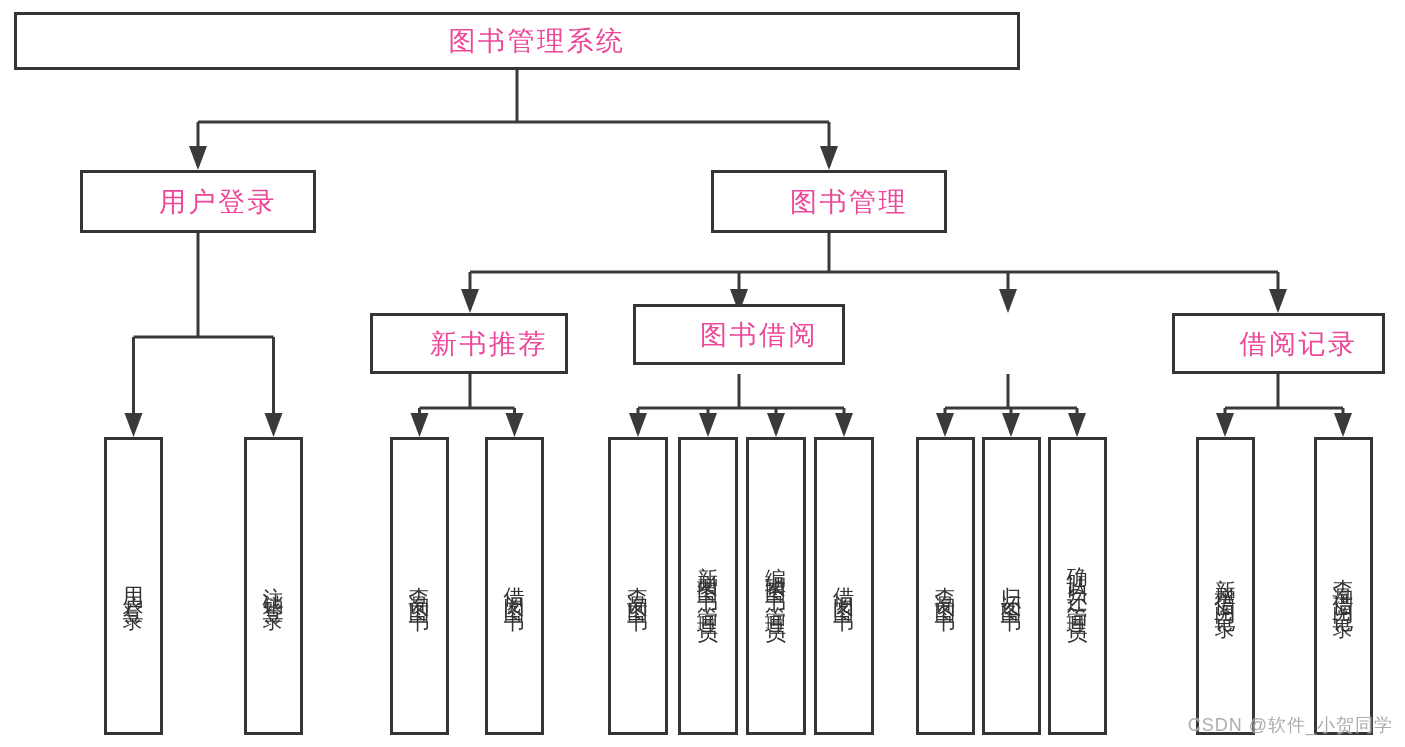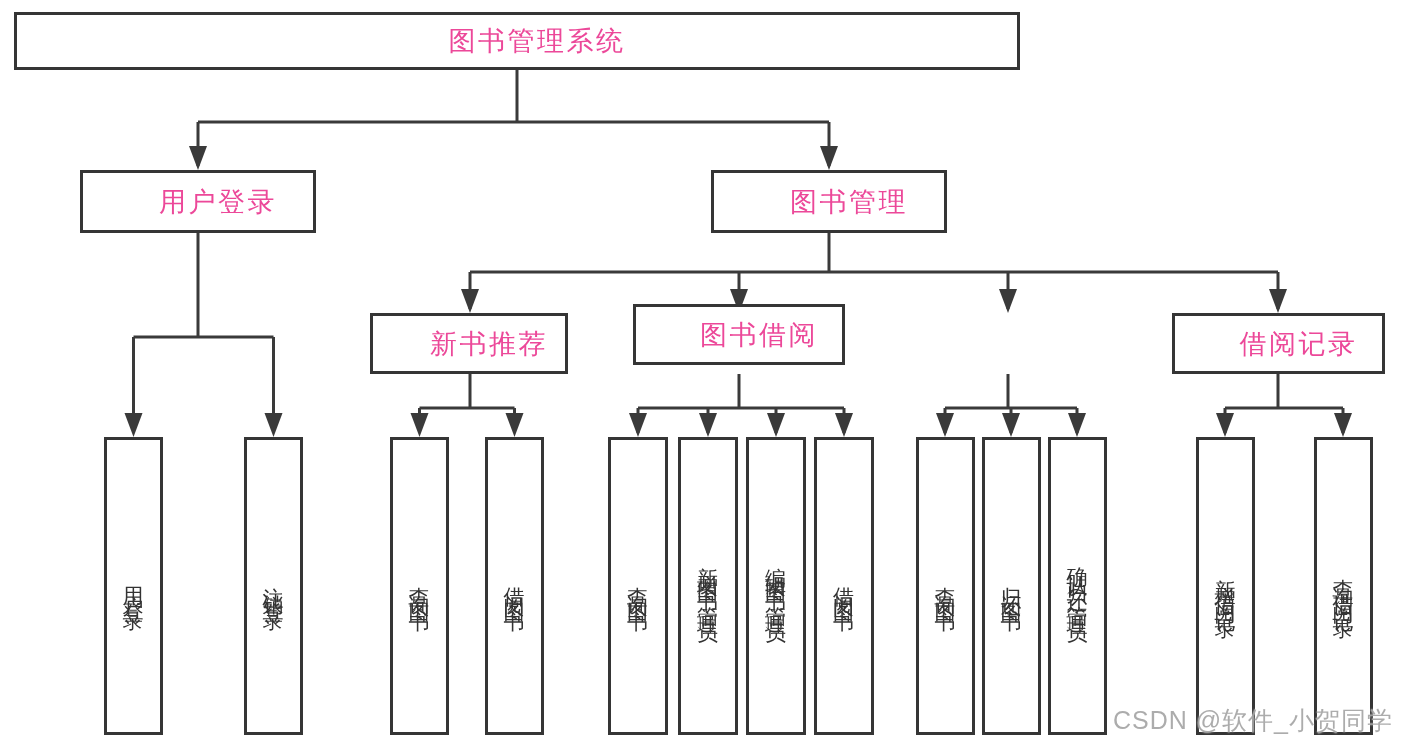--- a/index.html
+++ b/index.html
@@ -72,21 +72,21 @@
   .b-c4 { left: 814px;  width: 60px; }
   .b-d1 { left: 916px; }
   .b-d2 { left: 982px; }
   .b-d3 { left: 1048px; }
   .b-e1 { left: 1196px; }
   .b-e2 { left: 1314px; }
   .watermark {
     position: absolute;
     right: 12px;
     bottom: 10px;
-    font-size: 25px;
+    font-size: 18px;
     letter-spacing: 1px;
     color: rgba(158, 158, 158, 0.85);
     text-shadow: 0 0 2px rgba(255,255,255,0.9);
     z-index: 5;
     white-space: nowrap;
   }
 </style>
 </head>
 <body>
 

